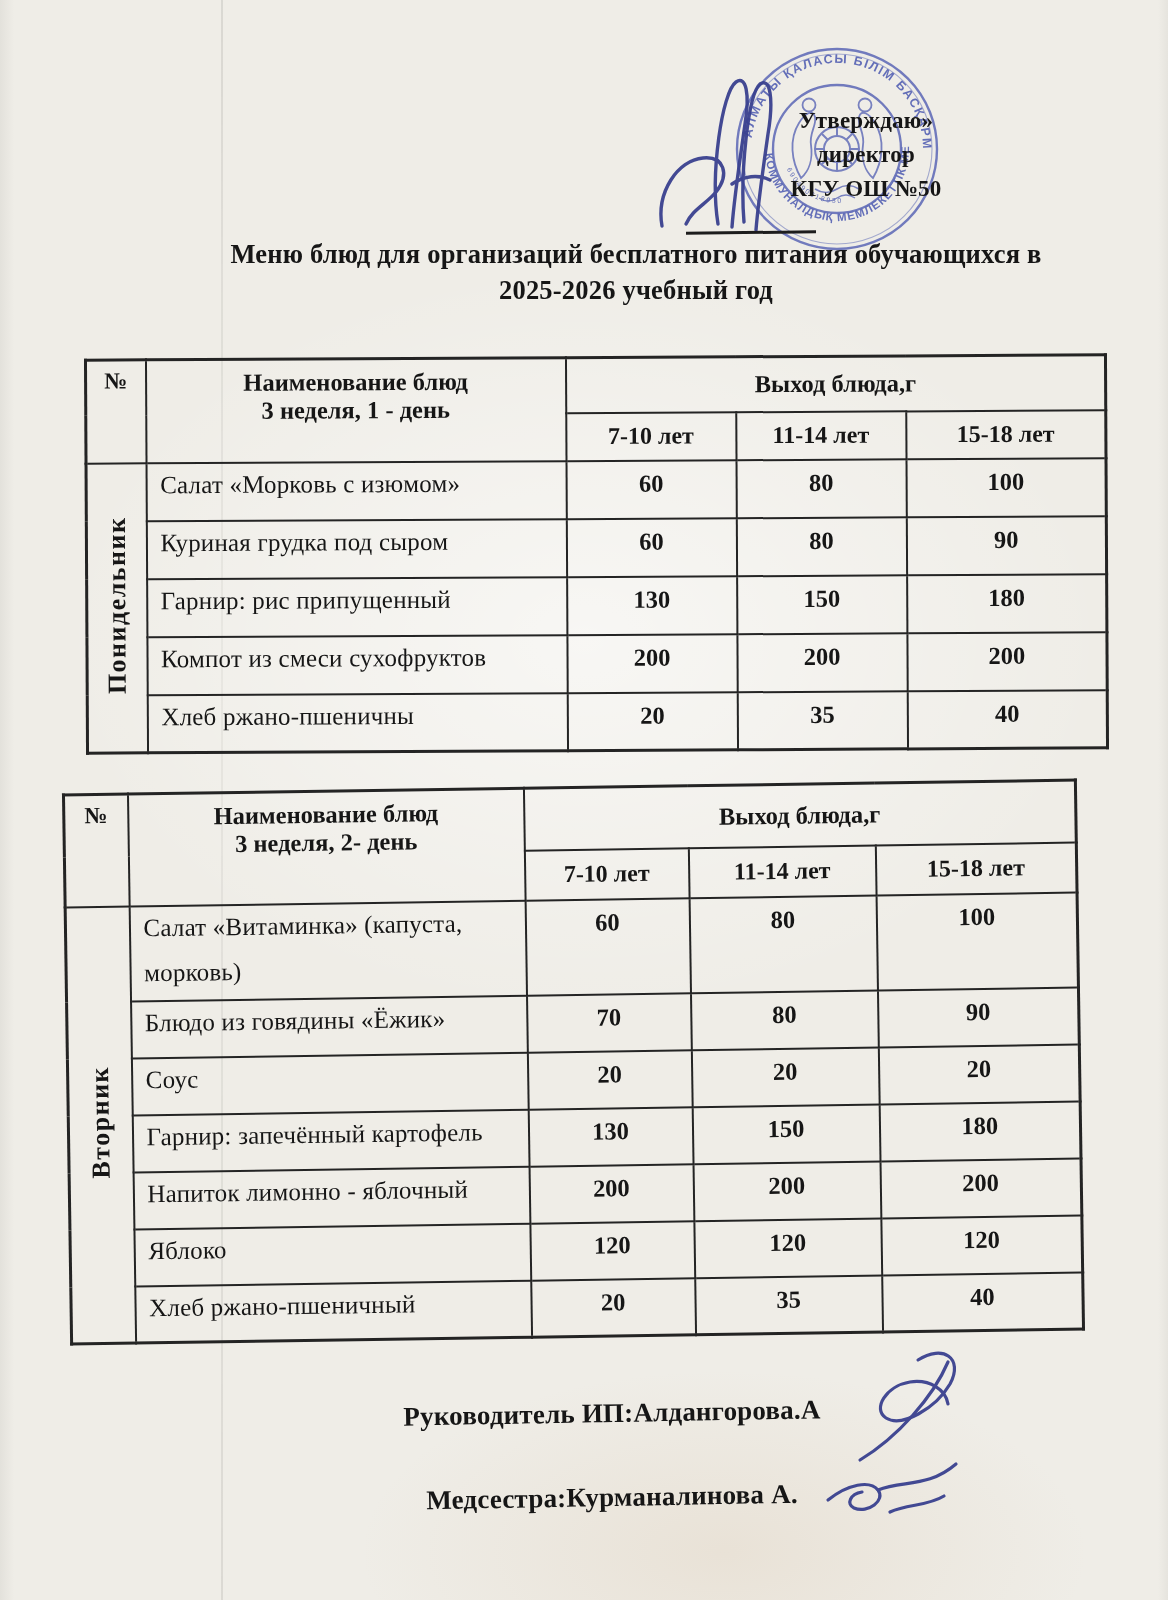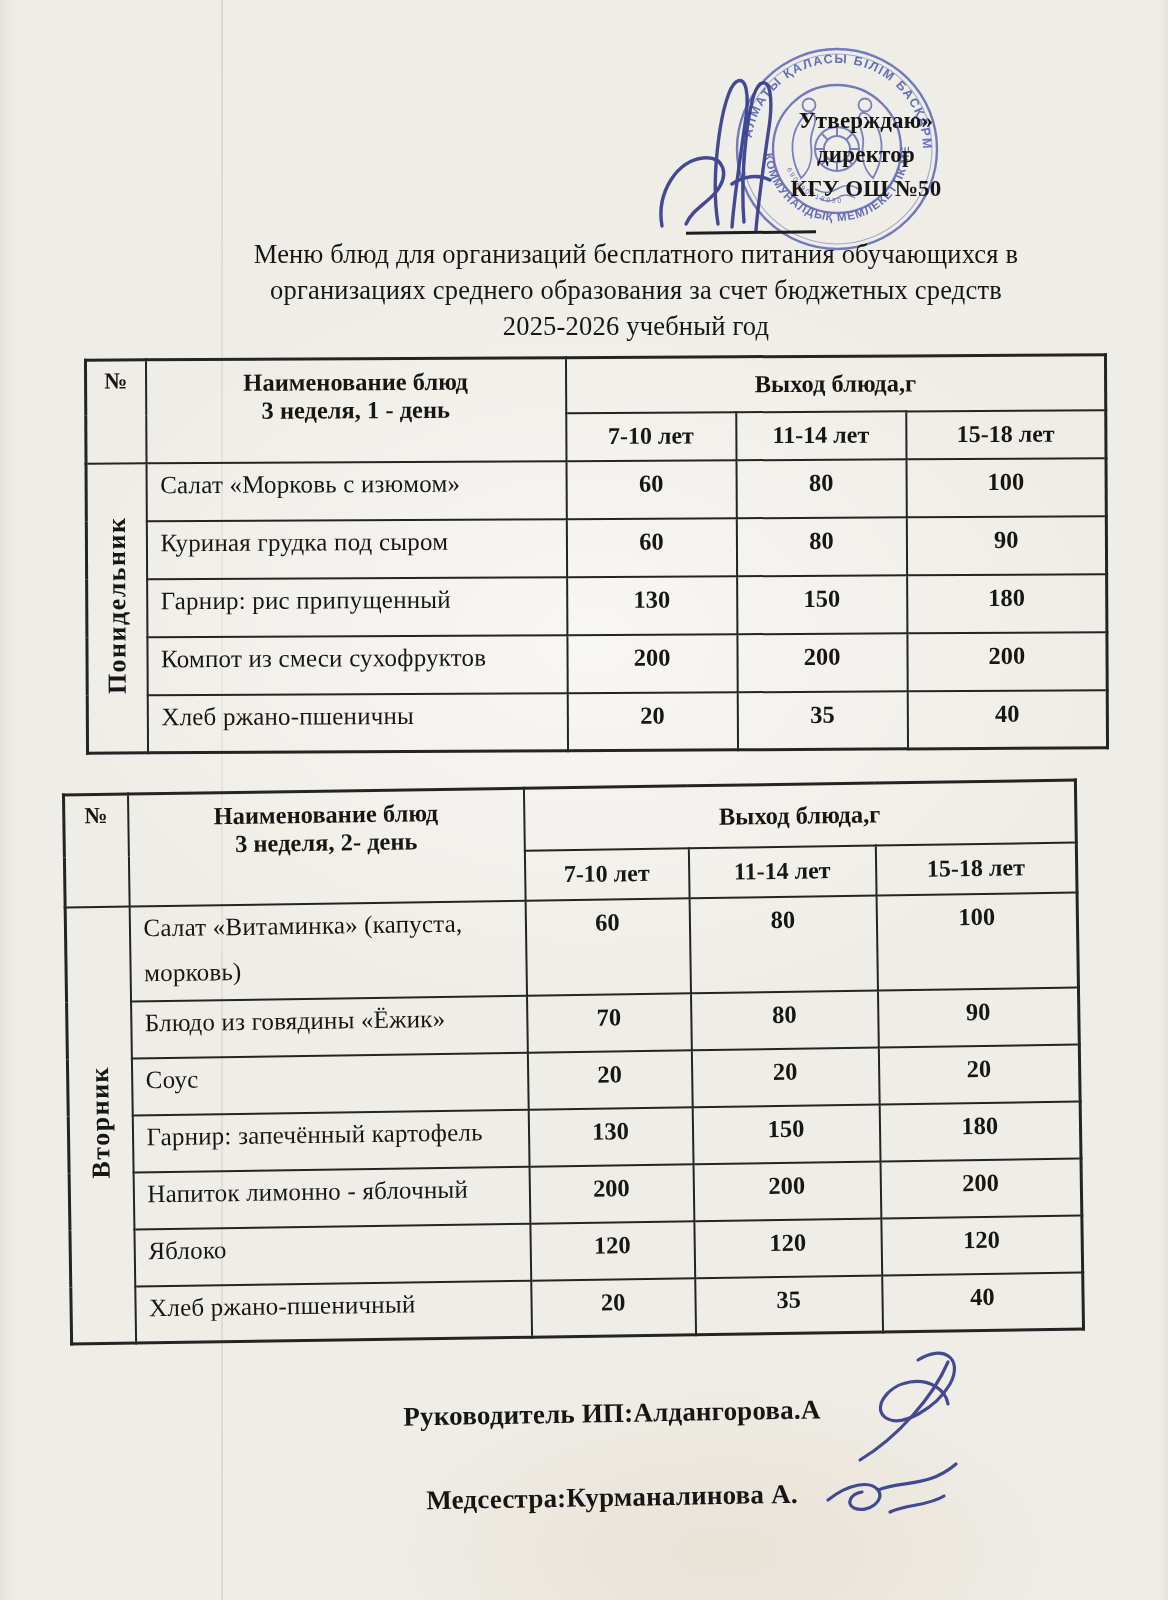--- a/index.html
+++ b/index.html
@@ -26,21 +26,21 @@
   .sig-top-svg{position:absolute;left:648px;top:64px;width:215px;height:190px;filter:blur(.25px);}
   .sig-line{position:absolute;left:686px;top:231px;width:130px;height:2.6px;background:#1d1d1d;transform:rotate(-.6deg);}
   .approval{
     position:absolute;left:690px;top:104px;width:352px;
     text-align:center;font-weight:bold;font-size:23px;line-height:34px;
     letter-spacing:.2px;
   }
   
   .doc-title{
     position:absolute;left:104px;top:236px;width:1064px;
-    text-align:center;font-weight:normal;font-size:26.5px;line-height:36px;
+    text-align:center;font-weight:bold;font-size:26.5px;line-height:36px;
     letter-spacing:.2px;
   }
   
   table.menu{
     position:absolute;border-collapse:collapse;table-layout:fixed;
     background:transparent;
   }
   table.menu, table.menu th, table.menu td{border:2.2px solid #242424;}
   table.menu{border-width:3px;}
   table.t1{left:85px;top:356px;width:1020px;transform:rotate(-.3deg);transform-origin:50% 50%;}
@@ -123,21 +123,20 @@
   <div class="sig-line"></div>
 
   <div class="approval">
     <div>Утверждаю»</div>
     <div>директор</div>
     <div>КГУ ОШ №50</div>
   </div>
 
   <div class="doc-title">
     <div>Меню блюд для организаций бесплатного питания обучающихся в</div>
-    <div>организациях среднего образования за счет бюджетных средств</div>
     <div>2025-2026 учебный год</div>
   </div>
 
   <table class="menu t1">
     <colgroup>
         <col style="width:60px">
         <col style="width:420px">
         <col style="width:170px">
         <col style="width:170px">
         <col style="width:200px">

